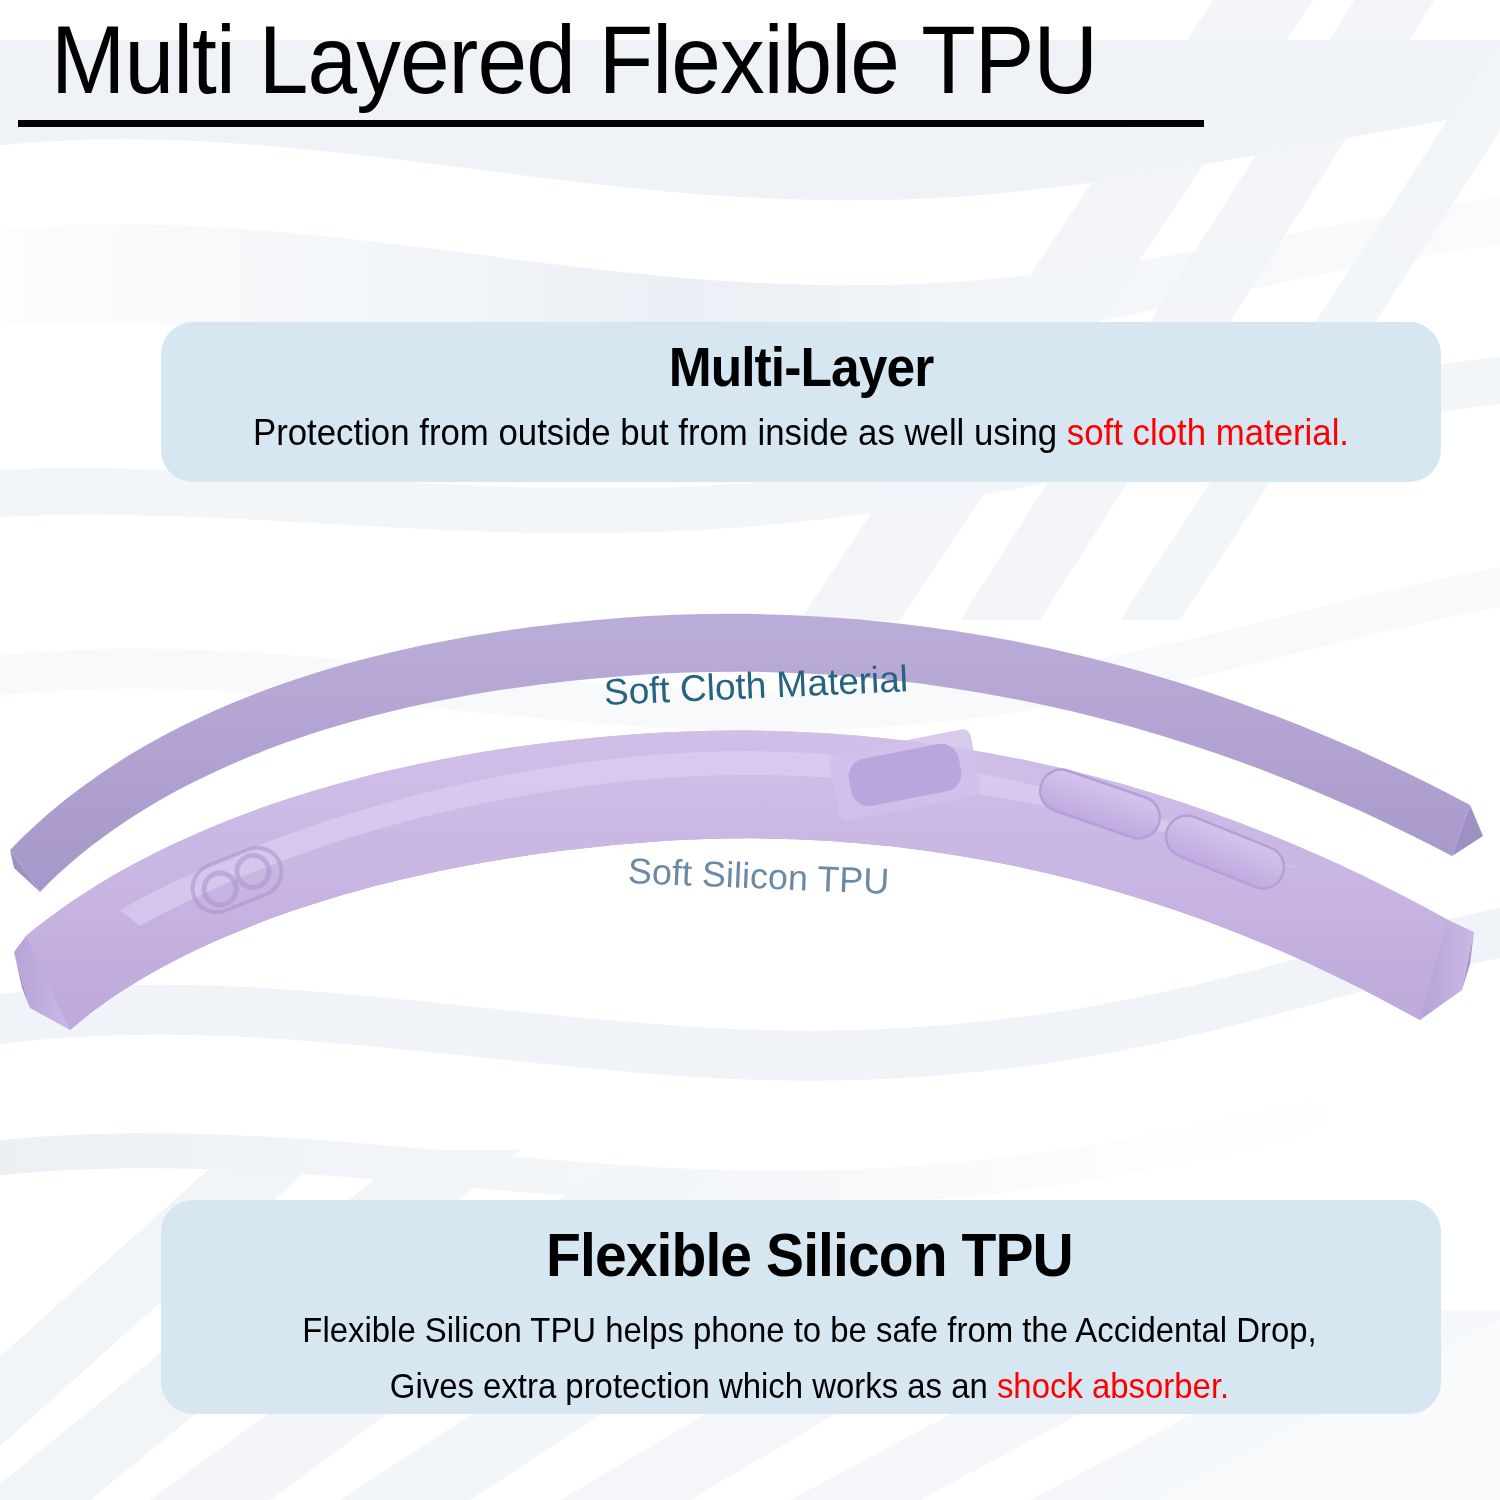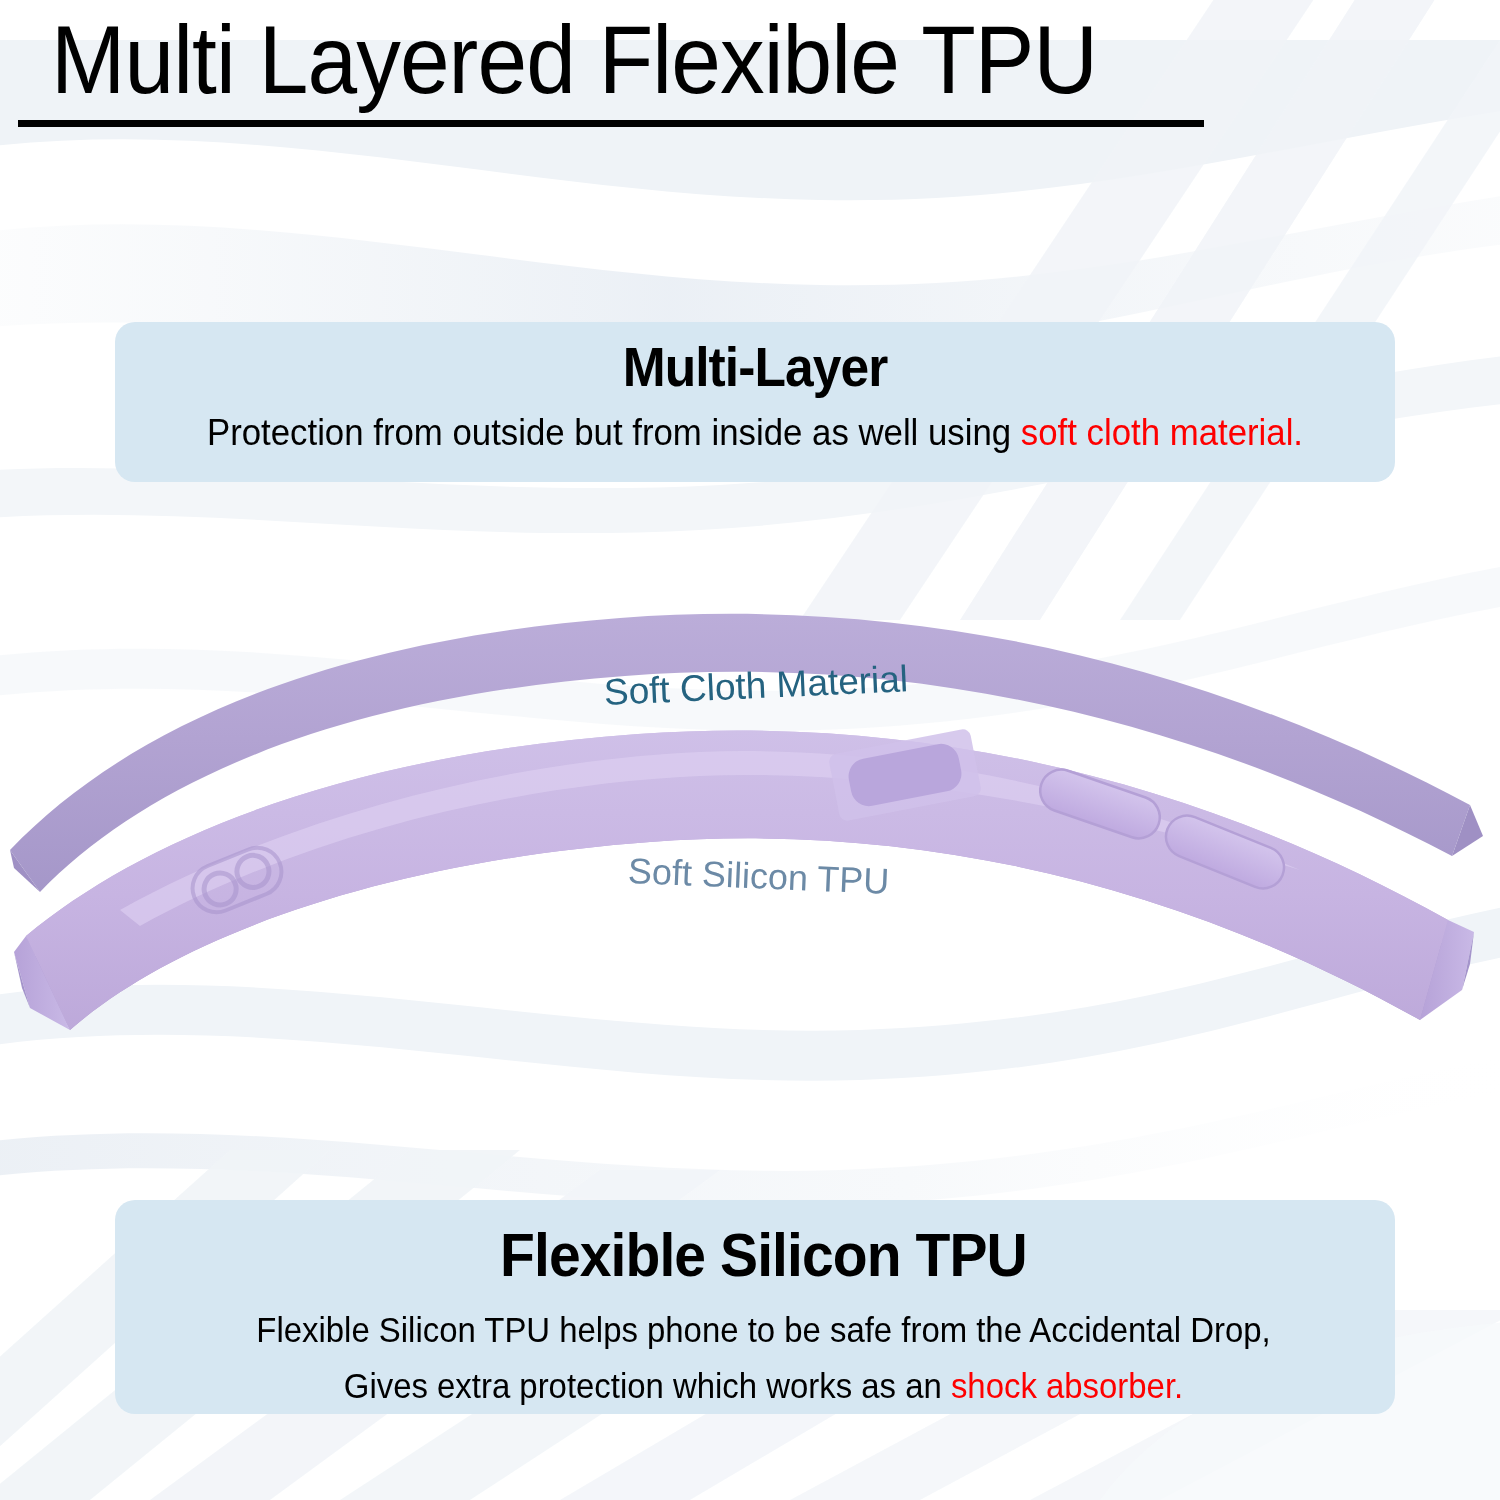--- a/index.html
+++ b/index.html
@@ -51,24 +51,25 @@
     margin-left: 2px;
     width: 1186px;
     height: 7px;
     background: #000000;
   }
 
   
   .info-card {
     position: absolute;
     background: #d6e7f2;
-    border-radius: 20px;
+    border-radius: 32px;
     z-index: 4;
     text-align: center;
     box-sizing: border-box;
+    margin-left: 46px;
   }
   #card-multi-layer {
     left: 115px;
     top: 322px;
     width: 1280px;
     height: 160px;
     padding: 16px 26px 0 26px;
   }
   #card-flexible-tpu {
     left: 115px;

